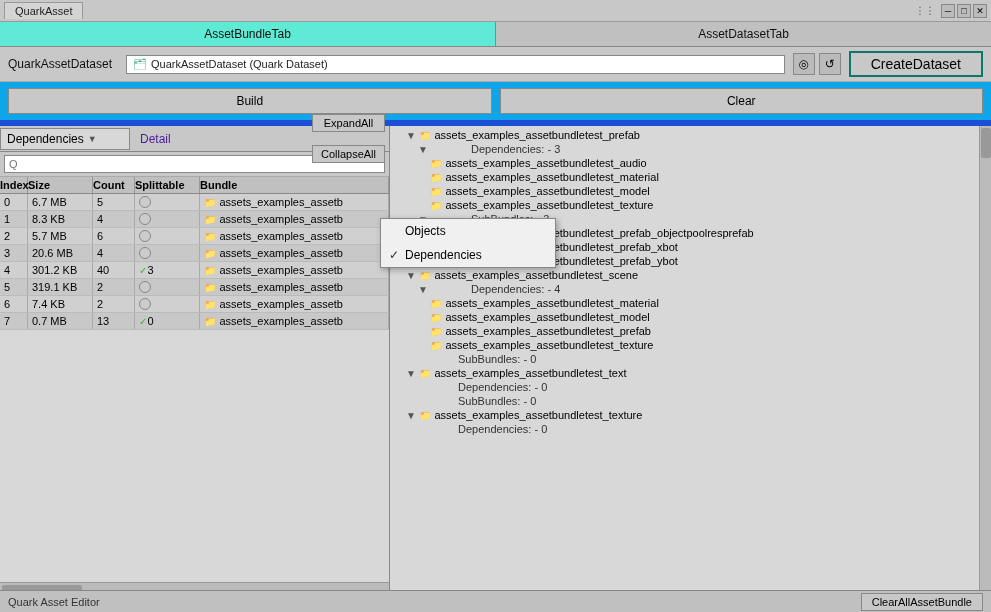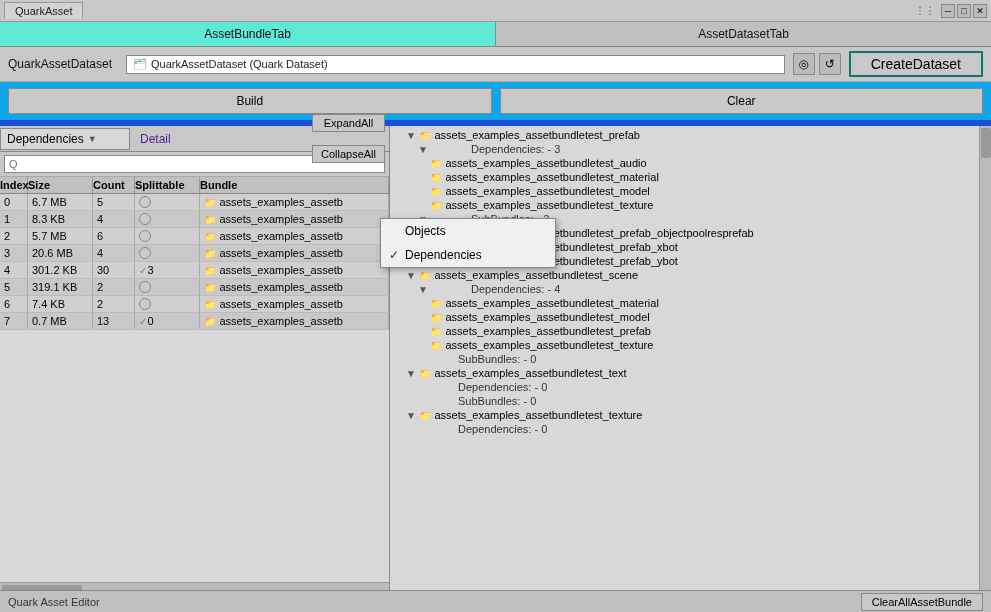--- a/index.html
+++ b/index.html
@@ -482,21 +482,21 @@
         <div class="td td-count">4</div>
         <div class="td td-split">
             <div class="radio-circle"></div>
           </div>
         <div class="td td-bundle"><span class="folder-icon">📁</span>assets_examples_assetb</div>
       </div>
 
       <div class="table-row">
         <div class="td td-index">4</div>
         <div class="td td-size">301.2 KB</div>
-        <div class="td td-count">30</div>
+        <div class="td td-count">40</div>
         <div class="td td-split"><span class="check-mark">✓</span>3</div>
         <div class="td td-bundle"><span class="folder-icon">📁</span>assets_examples_assetb</div>
       </div>
 
       <div class="table-row">
         <div class="td td-index">5</div>
         <div class="td td-size">319.1 KB</div>
         <div class="td td-count">2</div>
         <div class="td td-split">
             <div class="radio-circle"></div>

